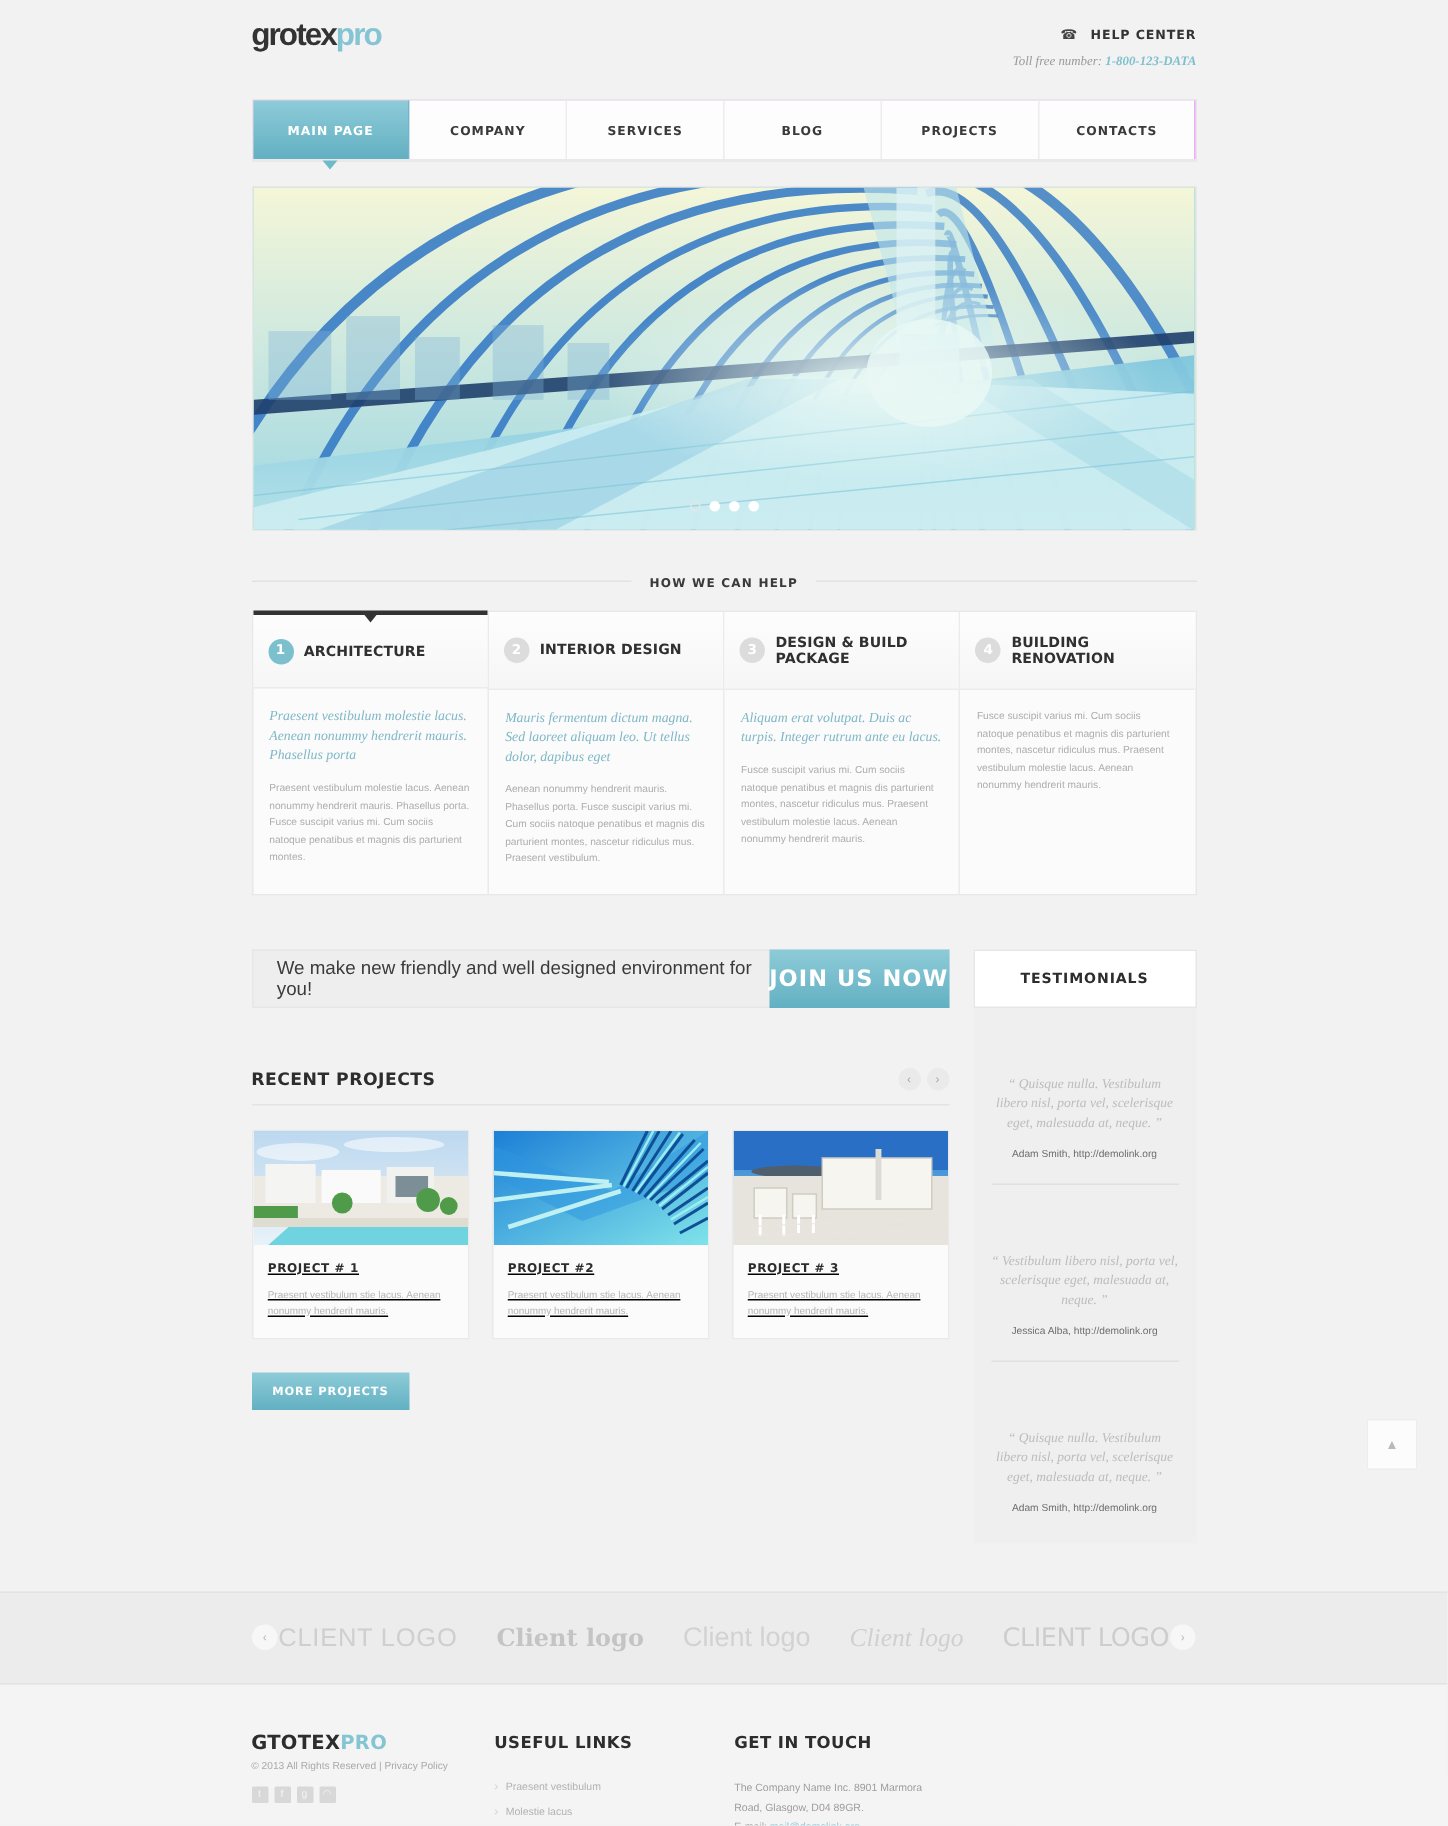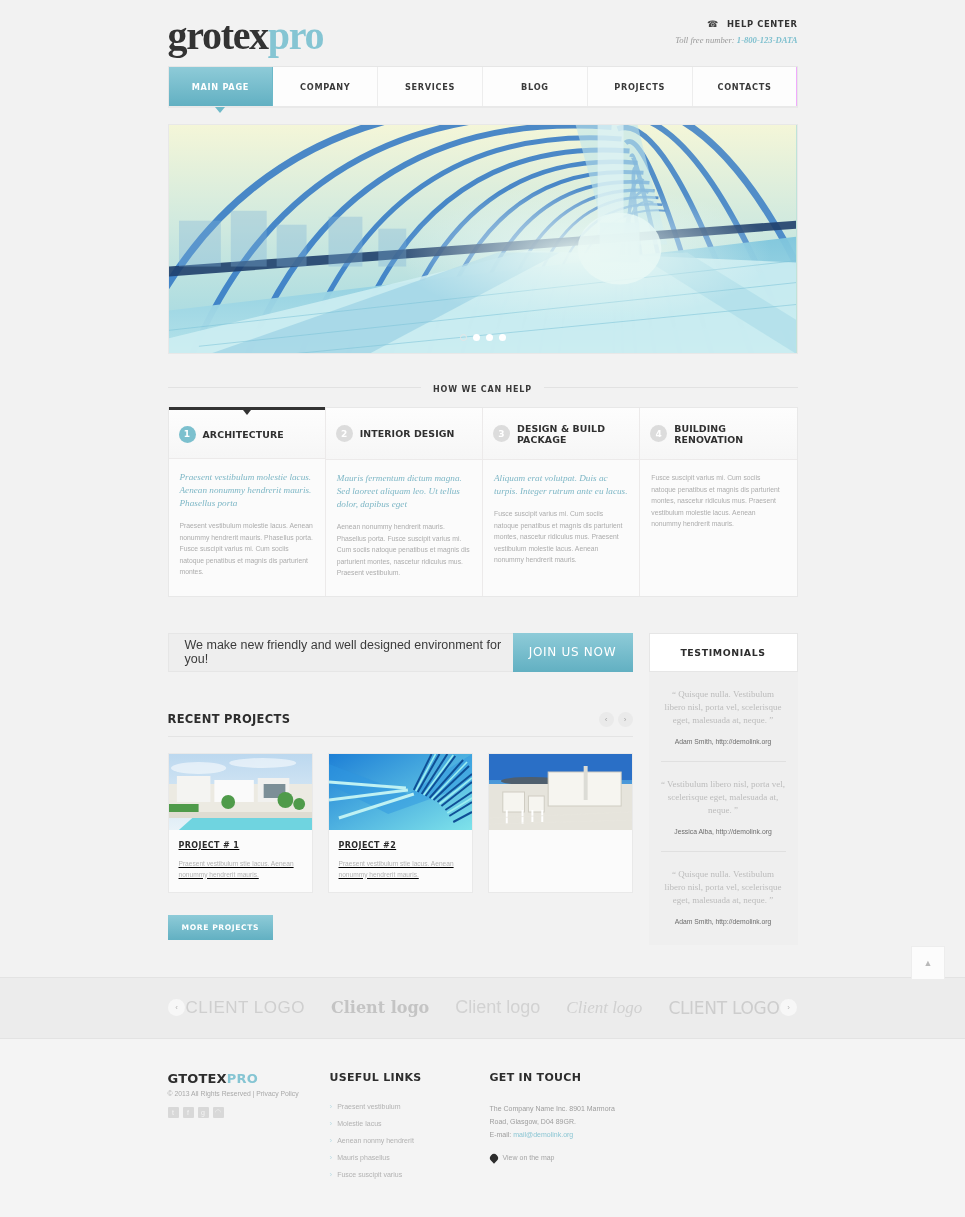--- a/index.html
+++ b/index.html
@@ -12,22 +12,22 @@
   }
   body { width: 965px; height: 1217px; overflow: hidden; position: relative; }
 
   .page { width: 965px; position: relative; background: #f2f2f2; }
   .wrap { width: 630px; margin: 0 auto; position: relative; }
 
   
   .header { height: 66px; position: relative; }
   .logo {
     position: absolute; left: 0; top: 12px;
-    font-family: Liberation Serif, serif;
-    font-size: 40px; font-weight: bold; letter-spacing: -1.3px;
+    font-family: Liberation Sans, sans-serif;
+    font-size: 21px; font-weight: bold; letter-spacing: -1.3px;
   }
   .logo .a { color: #333333; }
   .logo .b { color: #85c5d3; }
 
   .helpbox { position: absolute; right: 0; top: 14px; text-align: right; }
   .help-title {
     font-size: 8.4px; font-weight: bold; letter-spacing: .6px;
     color: #333; font-family: "DejaVu Sans", sans-serif;
     display: inline-block; vertical-align: middle;
   }
@@ -132,21 +132,21 @@
   }
   .cta-text {
     flex: 1; padding-left: 16px; font-size: 12.5px; color: #3b3b3b;
     font-family: "Liberation Sans", sans-serif;
   }
   .cta-btn {
     width: 120px; height: 39px; margin: -1px -1px -1px 0;
     display: flex; align-items: center; justify-content: center;
     background: linear-gradient(to bottom,#8ecbd8,#62b0c2);
     color: #fff; font-family: "DejaVu Sans", sans-serif;
-    font-size: 12px; font-weight: normal; letter-spacing: .7px; cursor: pointer;
+    font-size: 15px; font-weight: bold; letter-spacing: .7px; cursor: pointer;
   }
 
   .rp-head { display: flex; align-items: center; margin-top: 40px; position: relative; }
   .rp-title {
     font-family: "DejaVu Sans", sans-serif; font-size: 11.5px; font-weight: bold;
     letter-spacing: .3px; color: #2d2d2d;
   }
   .rp-arrows { margin-left: auto; display: flex; gap: 4px; }
   .arrow-circ {
     width: 15px; height: 15px; border-radius: 50%; background: #eaeaea;
@@ -176,22 +176,22 @@
   .testi-head {
     height: 39px; background: #ffffff; border: 1px solid #e6e6e6;
     display: flex; align-items: center; justify-content: center;
     font-family: "DejaVu Sans", sans-serif; font-size: 9.4px;
     font-weight: bold; letter-spacing: .6px; color: #2d2d2d;
   }
   .testi-body { background: #efefef; padding: 16px 12px 20px; }
   .testi-item { text-align: center; }
   .testi-item + .testi-item { border-top: 1px solid #e0e0e0; padding-top: 16px; margin-top: 16px; }
   .testi-quote {
-    font-family: "Liberation Serif", serif; 
-    font-size: 9px; line-height: 13px; color: #bcbcbc;
+    font-family: "Liberation Serif", serif; font-style: italic;
+    font-size: 9px; line-height: 13px; color: #bcbcbc; margin-top: 28px;
   }
   .testi-author { margin-top: 11px; font-size: 6.8px; color: #6d6d6d; }
 
   
   .clients {
     margin-top: 32px; width: 965px; height: 62px; background: #ececec;
     border-top: 1px solid #e3e3e3; border-bottom: 1px solid #e3e3e3;
     display: flex; align-items: center; justify-content: center; gap: 26px;
     position: relative;
   }
@@ -530,20 +530,24 @@
                     <path d="M44 56 L44 68"></path>
                     <path d="M54 56 L54 68"></path>
                   </g>
                 <rect x="96" y="12" width="4" height="34" fill="#dcdcd6"></rect>
                 <g stroke="#e8e6de" stroke-width="1" opacity="0.7">
                     <path d="M0 64 L145 58"></path>
                     <path d="M0 70 L145 66"></path>
                   </g>
               </svg>
             </div>
+            <div class="proj-cap">
+              <div class="proj-name">PROJECT # 3</div>
+              <div class="proj-text">Praesent vestibulum stie lacus. Aenean nonummy hendrerit mauris.</div>
+            </div>
           </div>
         </div>
 
         <div class="more-btn">MORE PROJECTS</div>
       </div>
 
       <div class="testi-col">
         <div class="testi-head">TESTIMONIALS</div>
         <div class="testi-body">
           <div class="testi-item">

